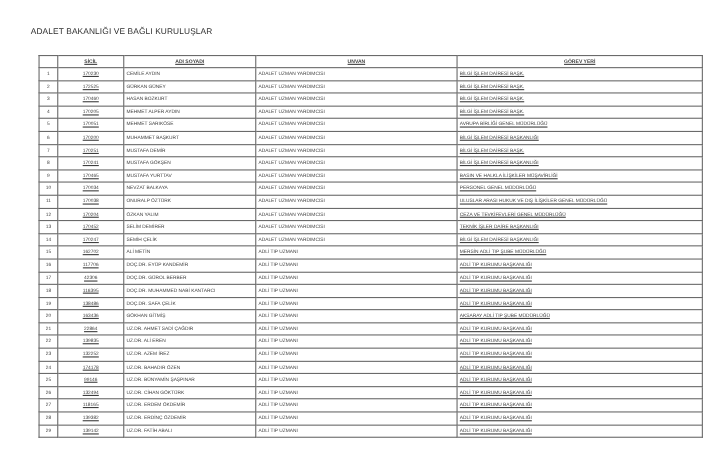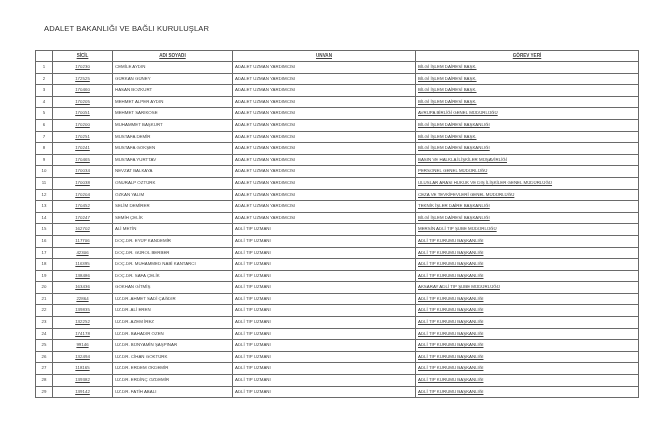--- a/index.html
+++ b/index.html
@@ -1,21 +1,21 @@
 <!DOCTYPE html>
 <html><head>
 <meta charset="utf-8">
 <style>
   html, body { margin: 0; padding: 0; }
   body {
     width: 650px; height: 425px; background: #ffffff; position: relative; overflow: hidden;
     font-family: "Liberation Sans", sans-serif; color: #3a3a3a;
   }
   .title {
-    position: absolute; left: 44px; top: 24px;
+    position: absolute; left: 28px; top: 24px;
     font-size: 7.6px; letter-spacing: 0.1px; color: #2e2e2e;
   }
   table.grid {
     position: absolute; left: 35px; top: 50px;
     border-collapse: collapse; table-layout: fixed;
     width: 603px;
   }
   table.grid th, table.grid td {
     border: 0.8px solid #6a6a6a;
     height: 10.6px; padding: 0 2px;

